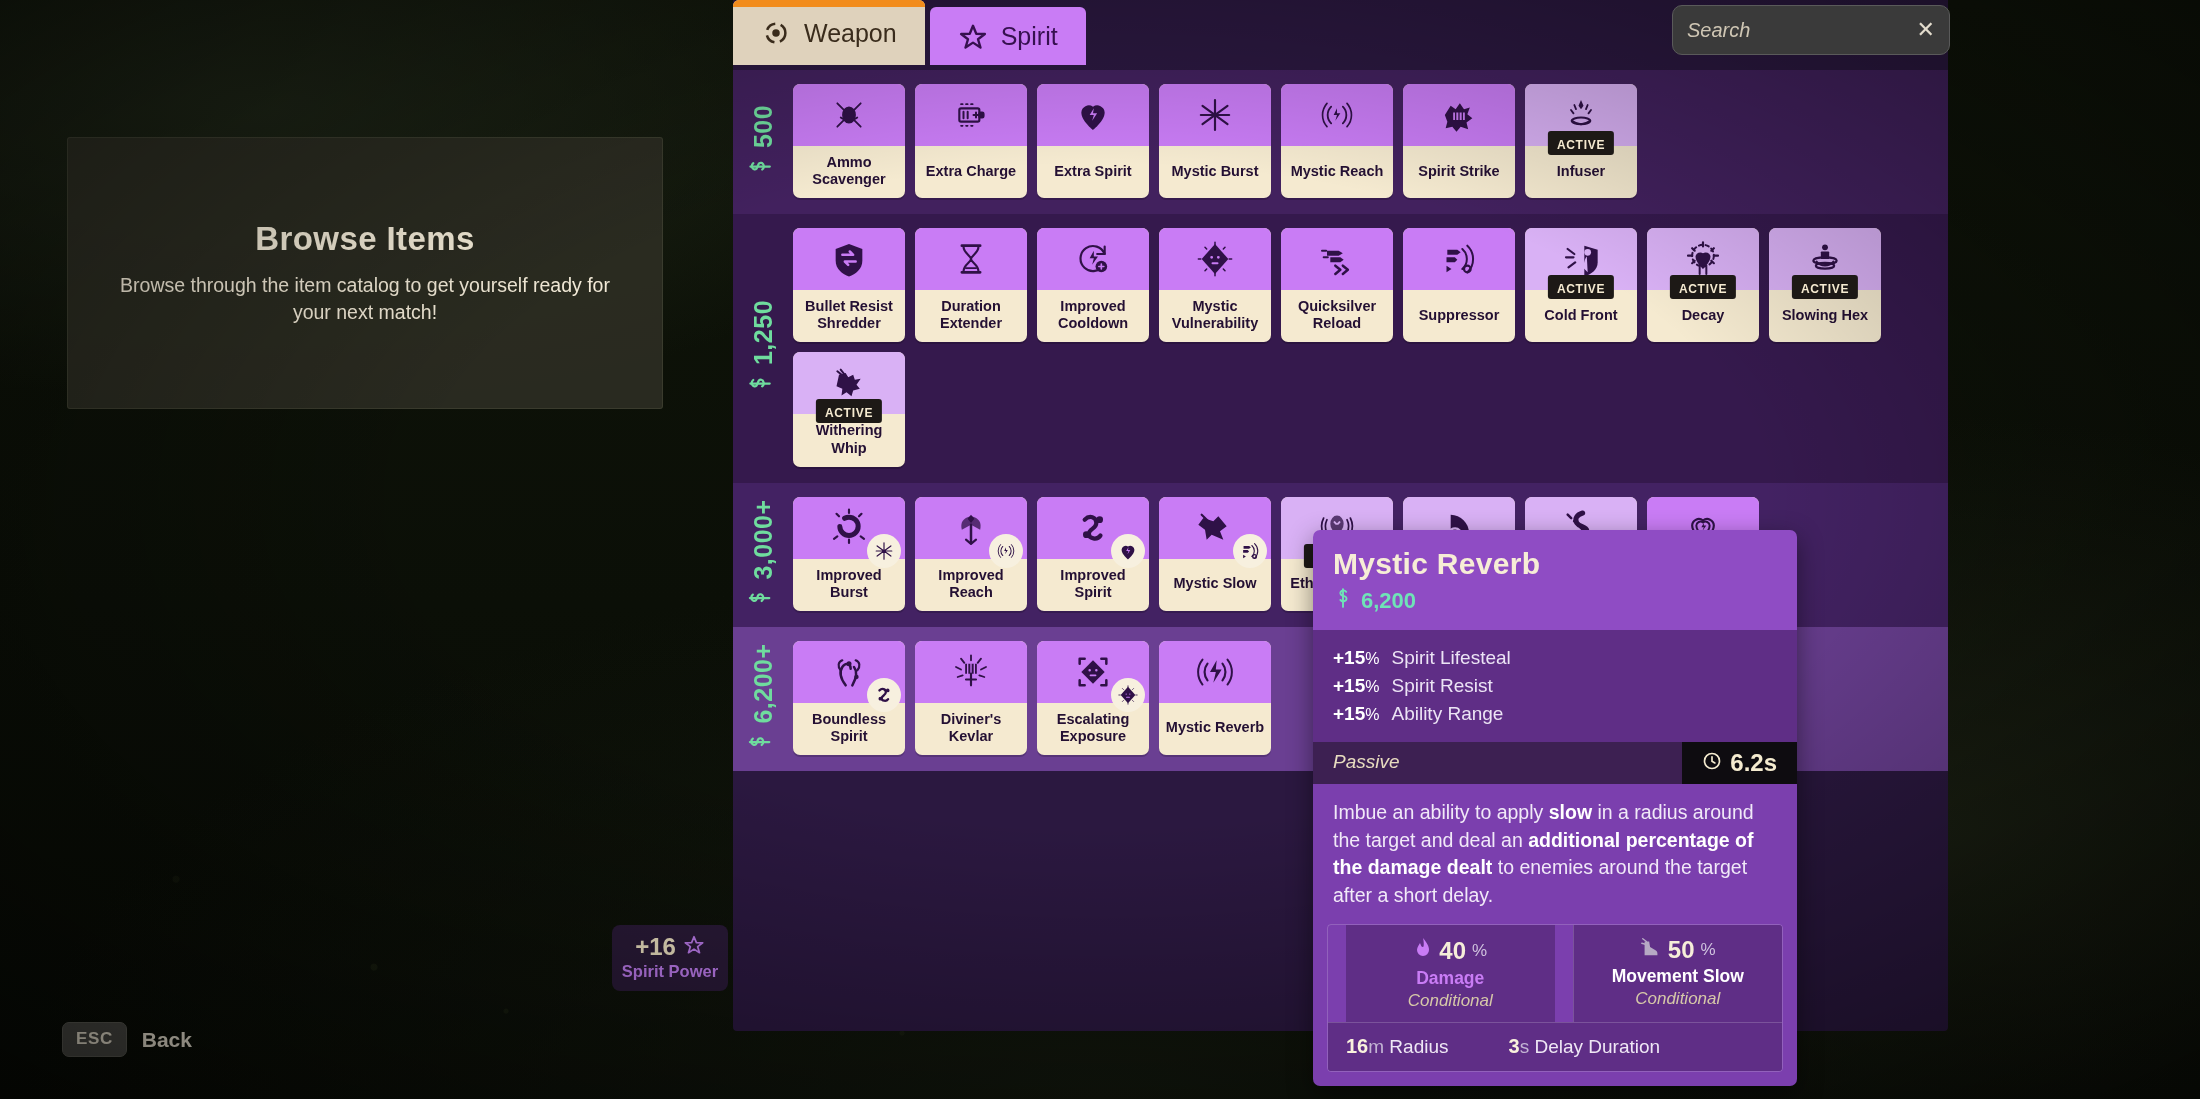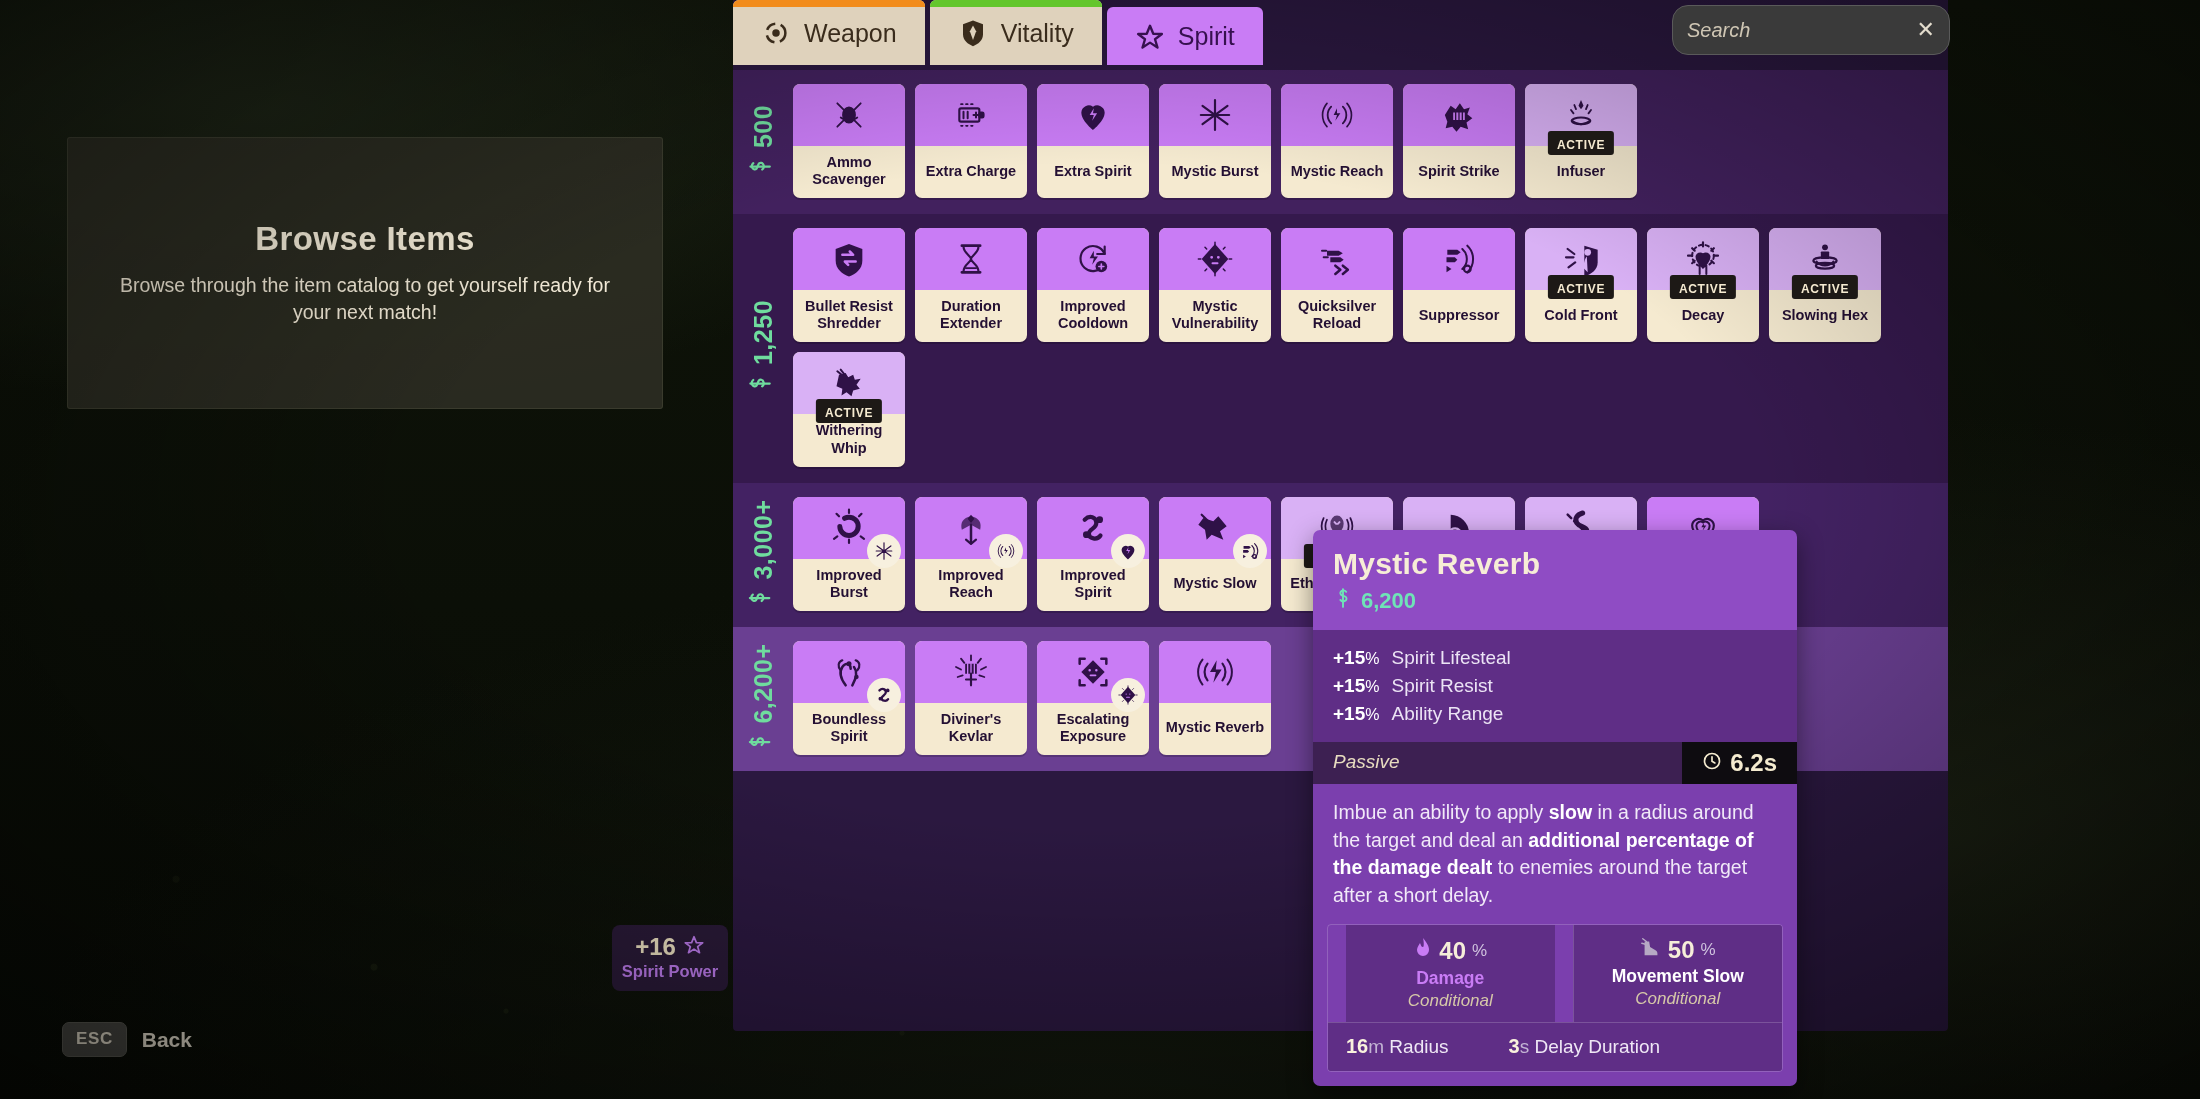--- a/index.html
+++ b/index.html
@@ -83,21 +83,21 @@
     background:#dfd2bc; color:#3a2c1c;
     font-size:25px; cursor:pointer; height:65px;
   }
   .tab .tbar{ position:absolute; left:0; right:0; top:0; height:7px; border-radius:6px 6px 0 0;}
   .tab.sel{ background:#c97cf5; color:#36104f; height:58px; }
   .tab svg{ display:block; }
 
   
   #search-box{
     position:absolute; left:1672px; top:5px; width:278px; height:50px;
-    background:#3a3a3a; border:1px solid #5a5a5a; border-radius:16px;
+    background:#3a3a3a; border:1px solid #5a5a5a; border-radius:10px;
     display:flex; align-items:center; padding:0 14px; z-index:7;
   }
   #search-box .ph{ color:#cfc6b4; font-size:20px; font-style:italic; flex:1;}
   #search-box .clr{ color:#e3dccd; font-size:22px; cursor:pointer; line-height:1;}
 
   
   .tier{ position:relative; display:flex; padding:14px 0 16px 0; }
   .tier.t1{ background:#42215e; }
   .tier.t2{ background:#35194d; }
   .tier.t3{ background:#432263; }
@@ -629,30 +629,20 @@
 <div id="tab-bar">
     <div class="tab">
       <div class="tbar" style="background: rgb(242, 140, 28);"></div>
       <span>
         <svg width="30" height="30" viewBox="0 0 48 48" fill="none" stroke="#3a2c1c" stroke-width="4">
           <circle cx="24" cy="24" r="15" stroke-dasharray="17 9"></circle>
           <circle cx="24" cy="24" r="6" fill="#3a2c1c" stroke="none"></circle>
         </svg>
       </span>
       <span>Weapon</span>
-    </div>
-    <div class="tab">
-      <div class="tbar" style="background: rgb(99, 198, 44);"></div>
-      <span>
-        <svg width="30" height="32" viewBox="0 0 48 48" fill="#3a2c1c" stroke="none">
-          <path d="M24 4 40 10v16c0 10-8 16-16 19C16 42 8 36 8 26V10Z"></path>
-          <path d="M24 12l5 9-5 14-5-14Z" fill="#dfd2bc"></path>
-        </svg>
-      </span>
-      <span>Vitality</span>
     </div>
     <div class="tab sel">
       <span>
         <svg width="30" height="30" viewBox="0 0 24 24" fill="none" stroke="#36104f" stroke-width="1.9" stroke-linejoin="round">
           <path d="M12 3 L14.6 9.4 L21.5 9.6 L16 13.8 L18 20.4 L12 16.5 L6 20.4 L8 13.8 L2.5 9.6 L9.4 9.4 Z"></path>
         </svg>
       </span>
       <span>Spirit</span>
     </div>
   </div>

